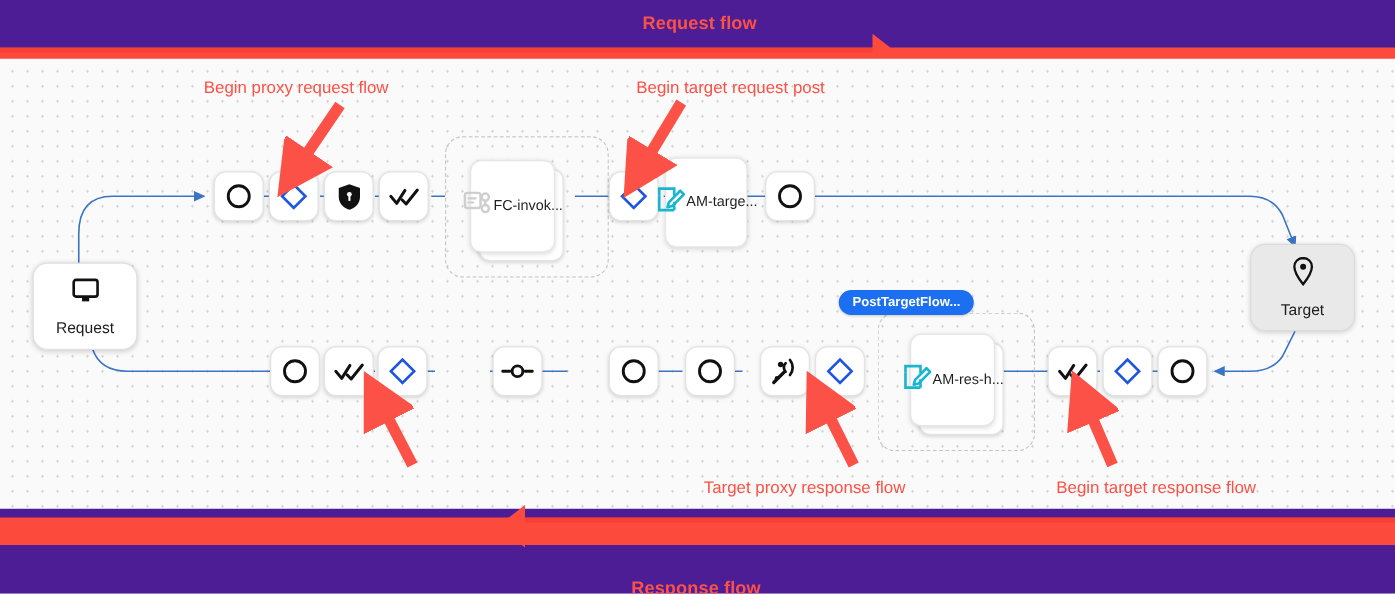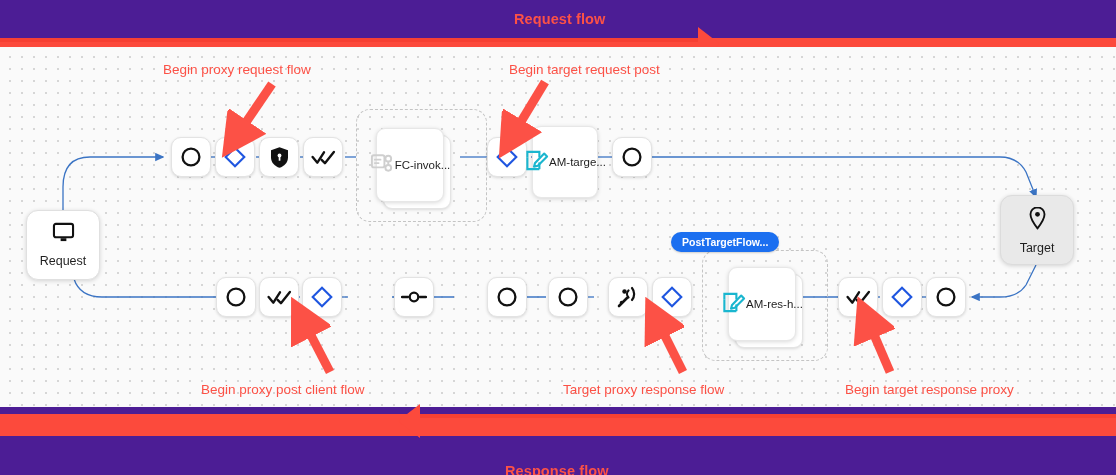--- a/index.html
+++ b/index.html
@@ -31,21 +31,21 @@
 
   
   svg.wires{position:absolute;left:0;top:0;width:1116px;height:360px;}
 
   
   .node{position:absolute;width:40px;height:40px;border-radius:10px;background:#fff;
      border:1px solid #e3e3e3;box-shadow:0 1px 3px rgba(0,0,0,.14);
      display:flex;align-items:center;justify-content:center;box-sizing:border-box;}
   .node svg{display:block;}
 
-  .endbox{position:absolute;width:74px;height:70px;border-radius:12px;background:#fff;
+  .endbox{position:absolute;width:84px;height:70px;border-radius:12px;background:#fff;
      border:1px solid #e0e0e0;box-shadow:0 1px 4px rgba(0,0,0,.16);
      display:flex;flex-direction:column;align-items:center;justify-content:center;
      gap:7px;box-sizing:border-box;}
   .endbox.target{background:#e9e9e9;border-color:#dcdcdc;}
   .endbox .lbl{font-size:12.5px;color:#1f1f1f;}
 
   
   .group{position:absolute;border:1.6px dashed #c4c4c4;border-radius:14px;
      box-sizing:border-box;}
   .badge{position:absolute;background:#1b6ff0;color:#fff;font-size:10.5px;
@@ -303,17 +303,16 @@
       <path d="M272,84 L234,140"></path>
       <path d="M545,82 L510,140"></path>
       <path d="M330,372 L301,316"></path>
       <path d="M683,372 L655,316"></path>
       <path d="M890,372 L866,316"></path>
     </g>
   </svg>
 
   <div class="anno" style="left:163px;top:62px;">Begin proxy request flow</div>
   <div class="anno" style="left:509px;top:62px;">Begin target request post</div>
-  <div class="anno" style="left:201px;top:382px;">Begin proxy post client flow</div>
   <div class="anno" style="left:563px;top:382px;">Target proxy response flow</div>
-  <div class="anno" style="left:845px;top:382px;">Begin target response proxy</div>
+  <div class="anno" style="left:845px;top:382px;">Begin target response flow</div>
 
 </div>
 
 </body></html>

